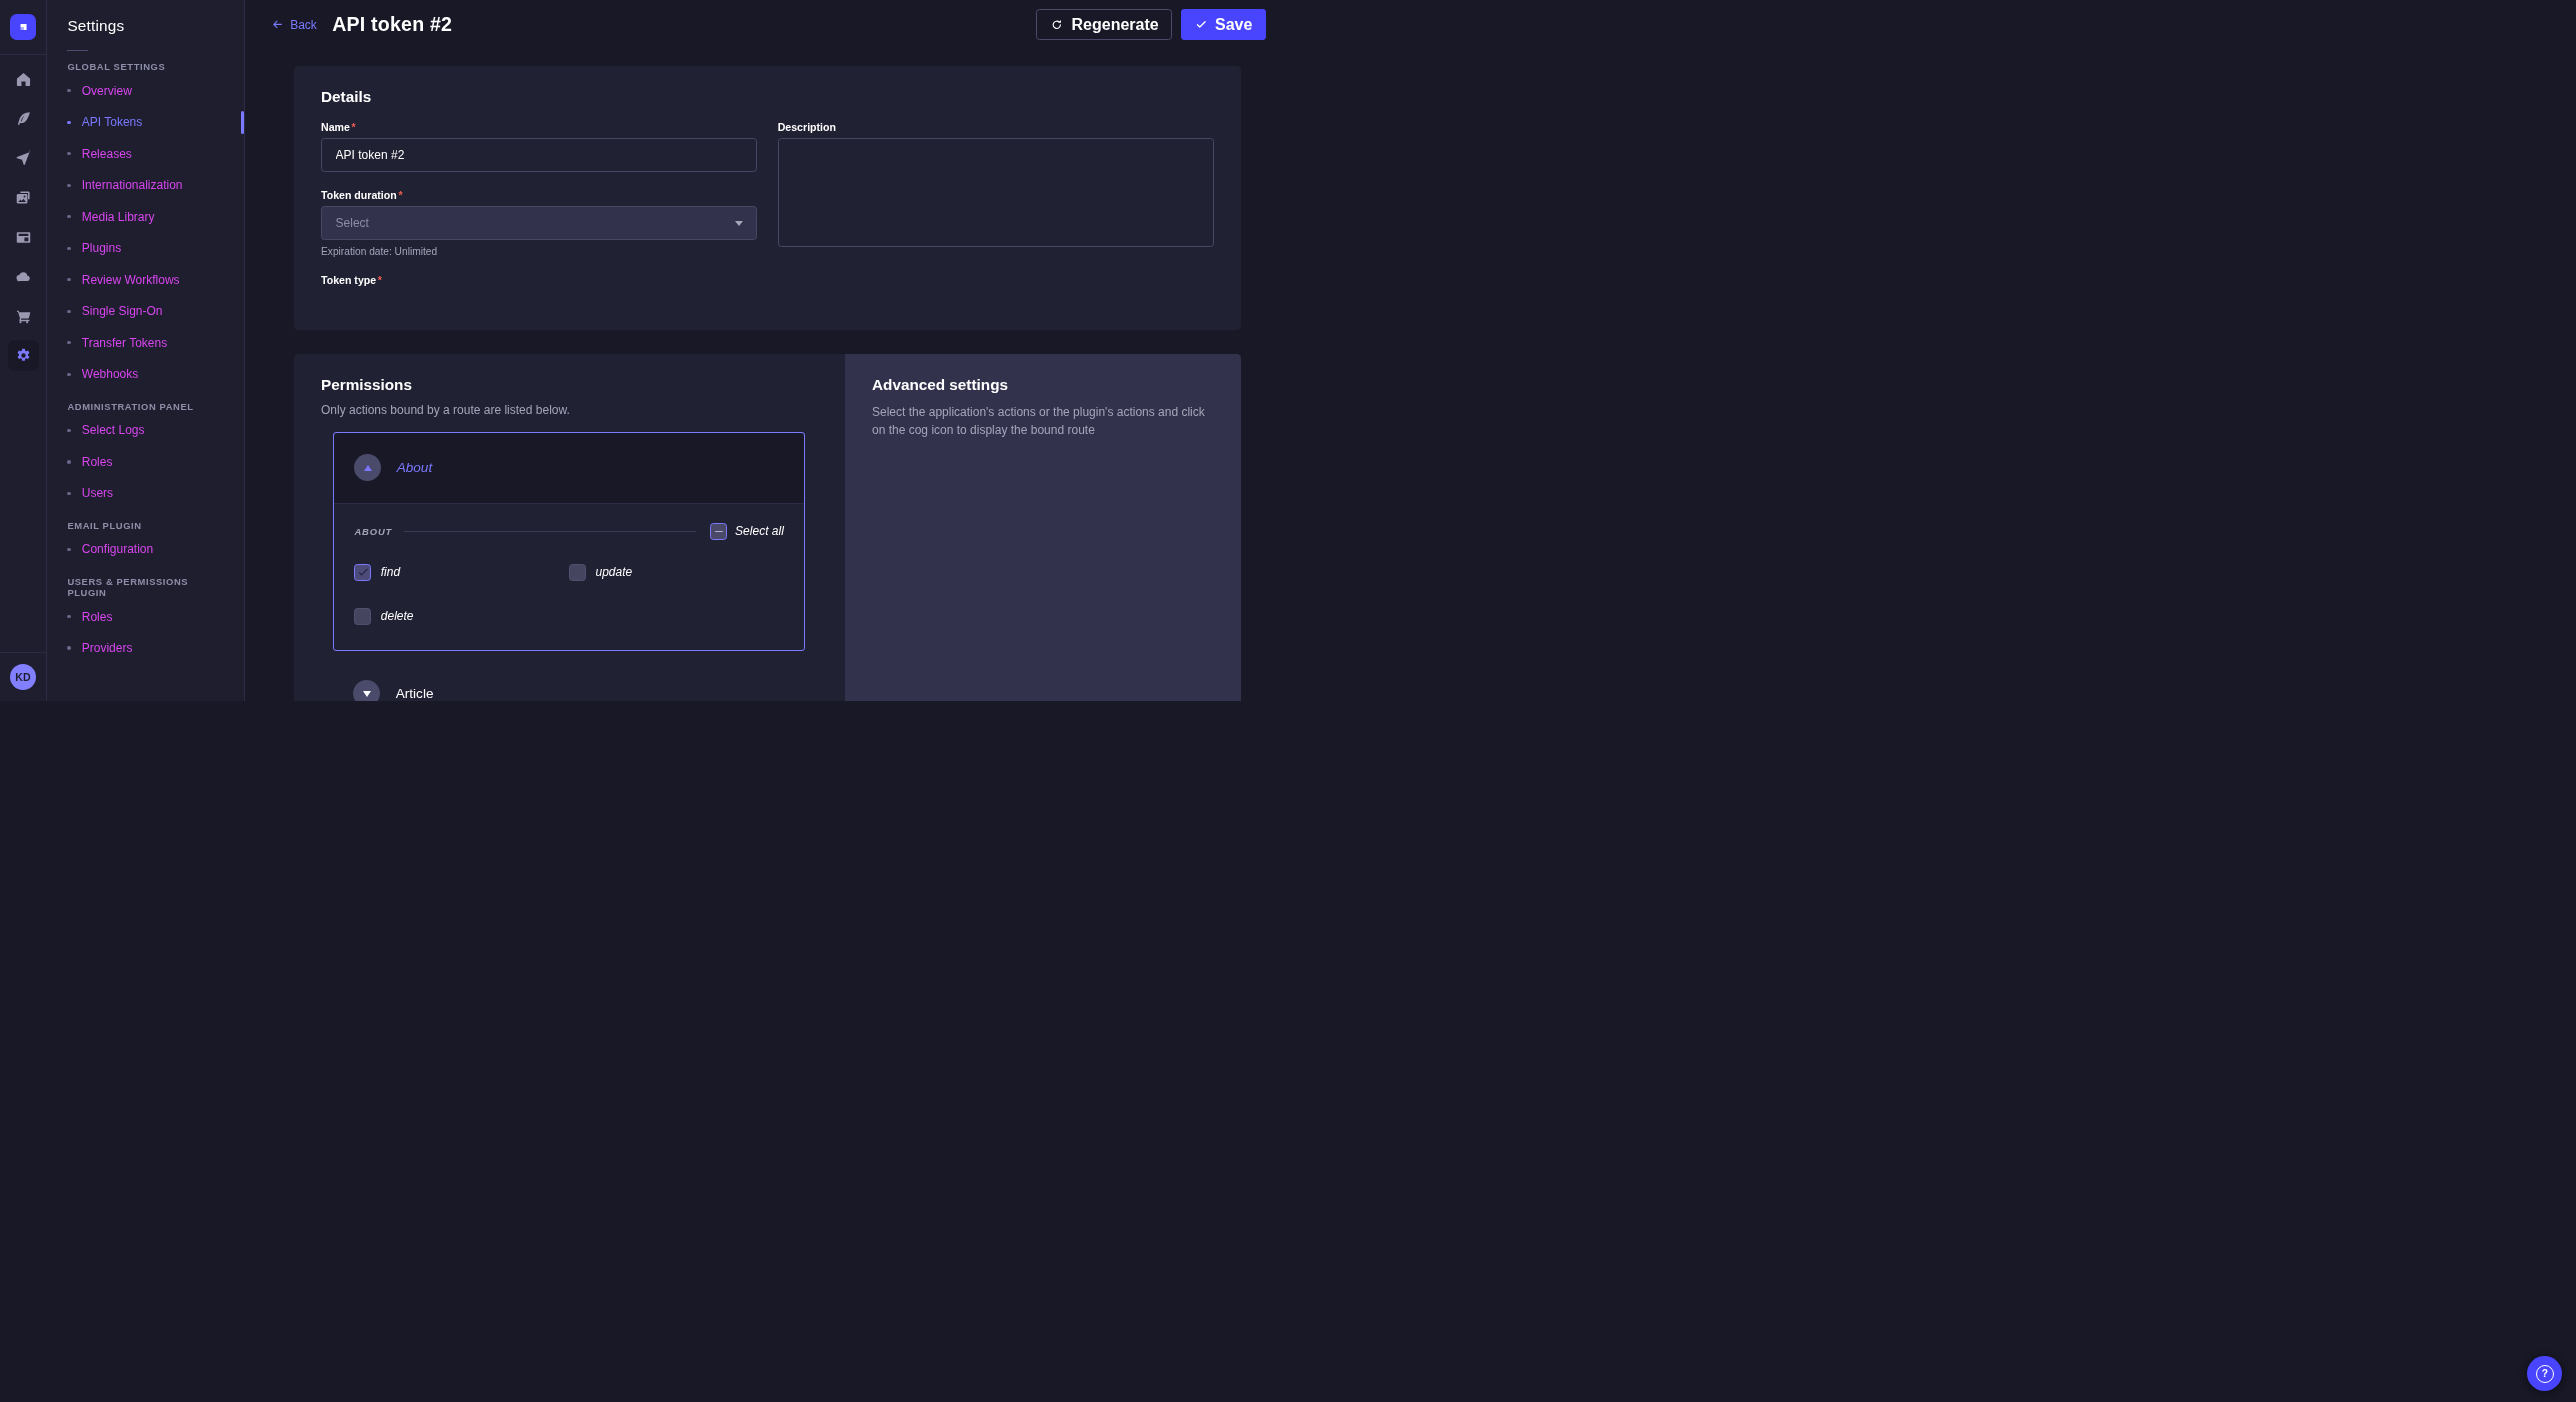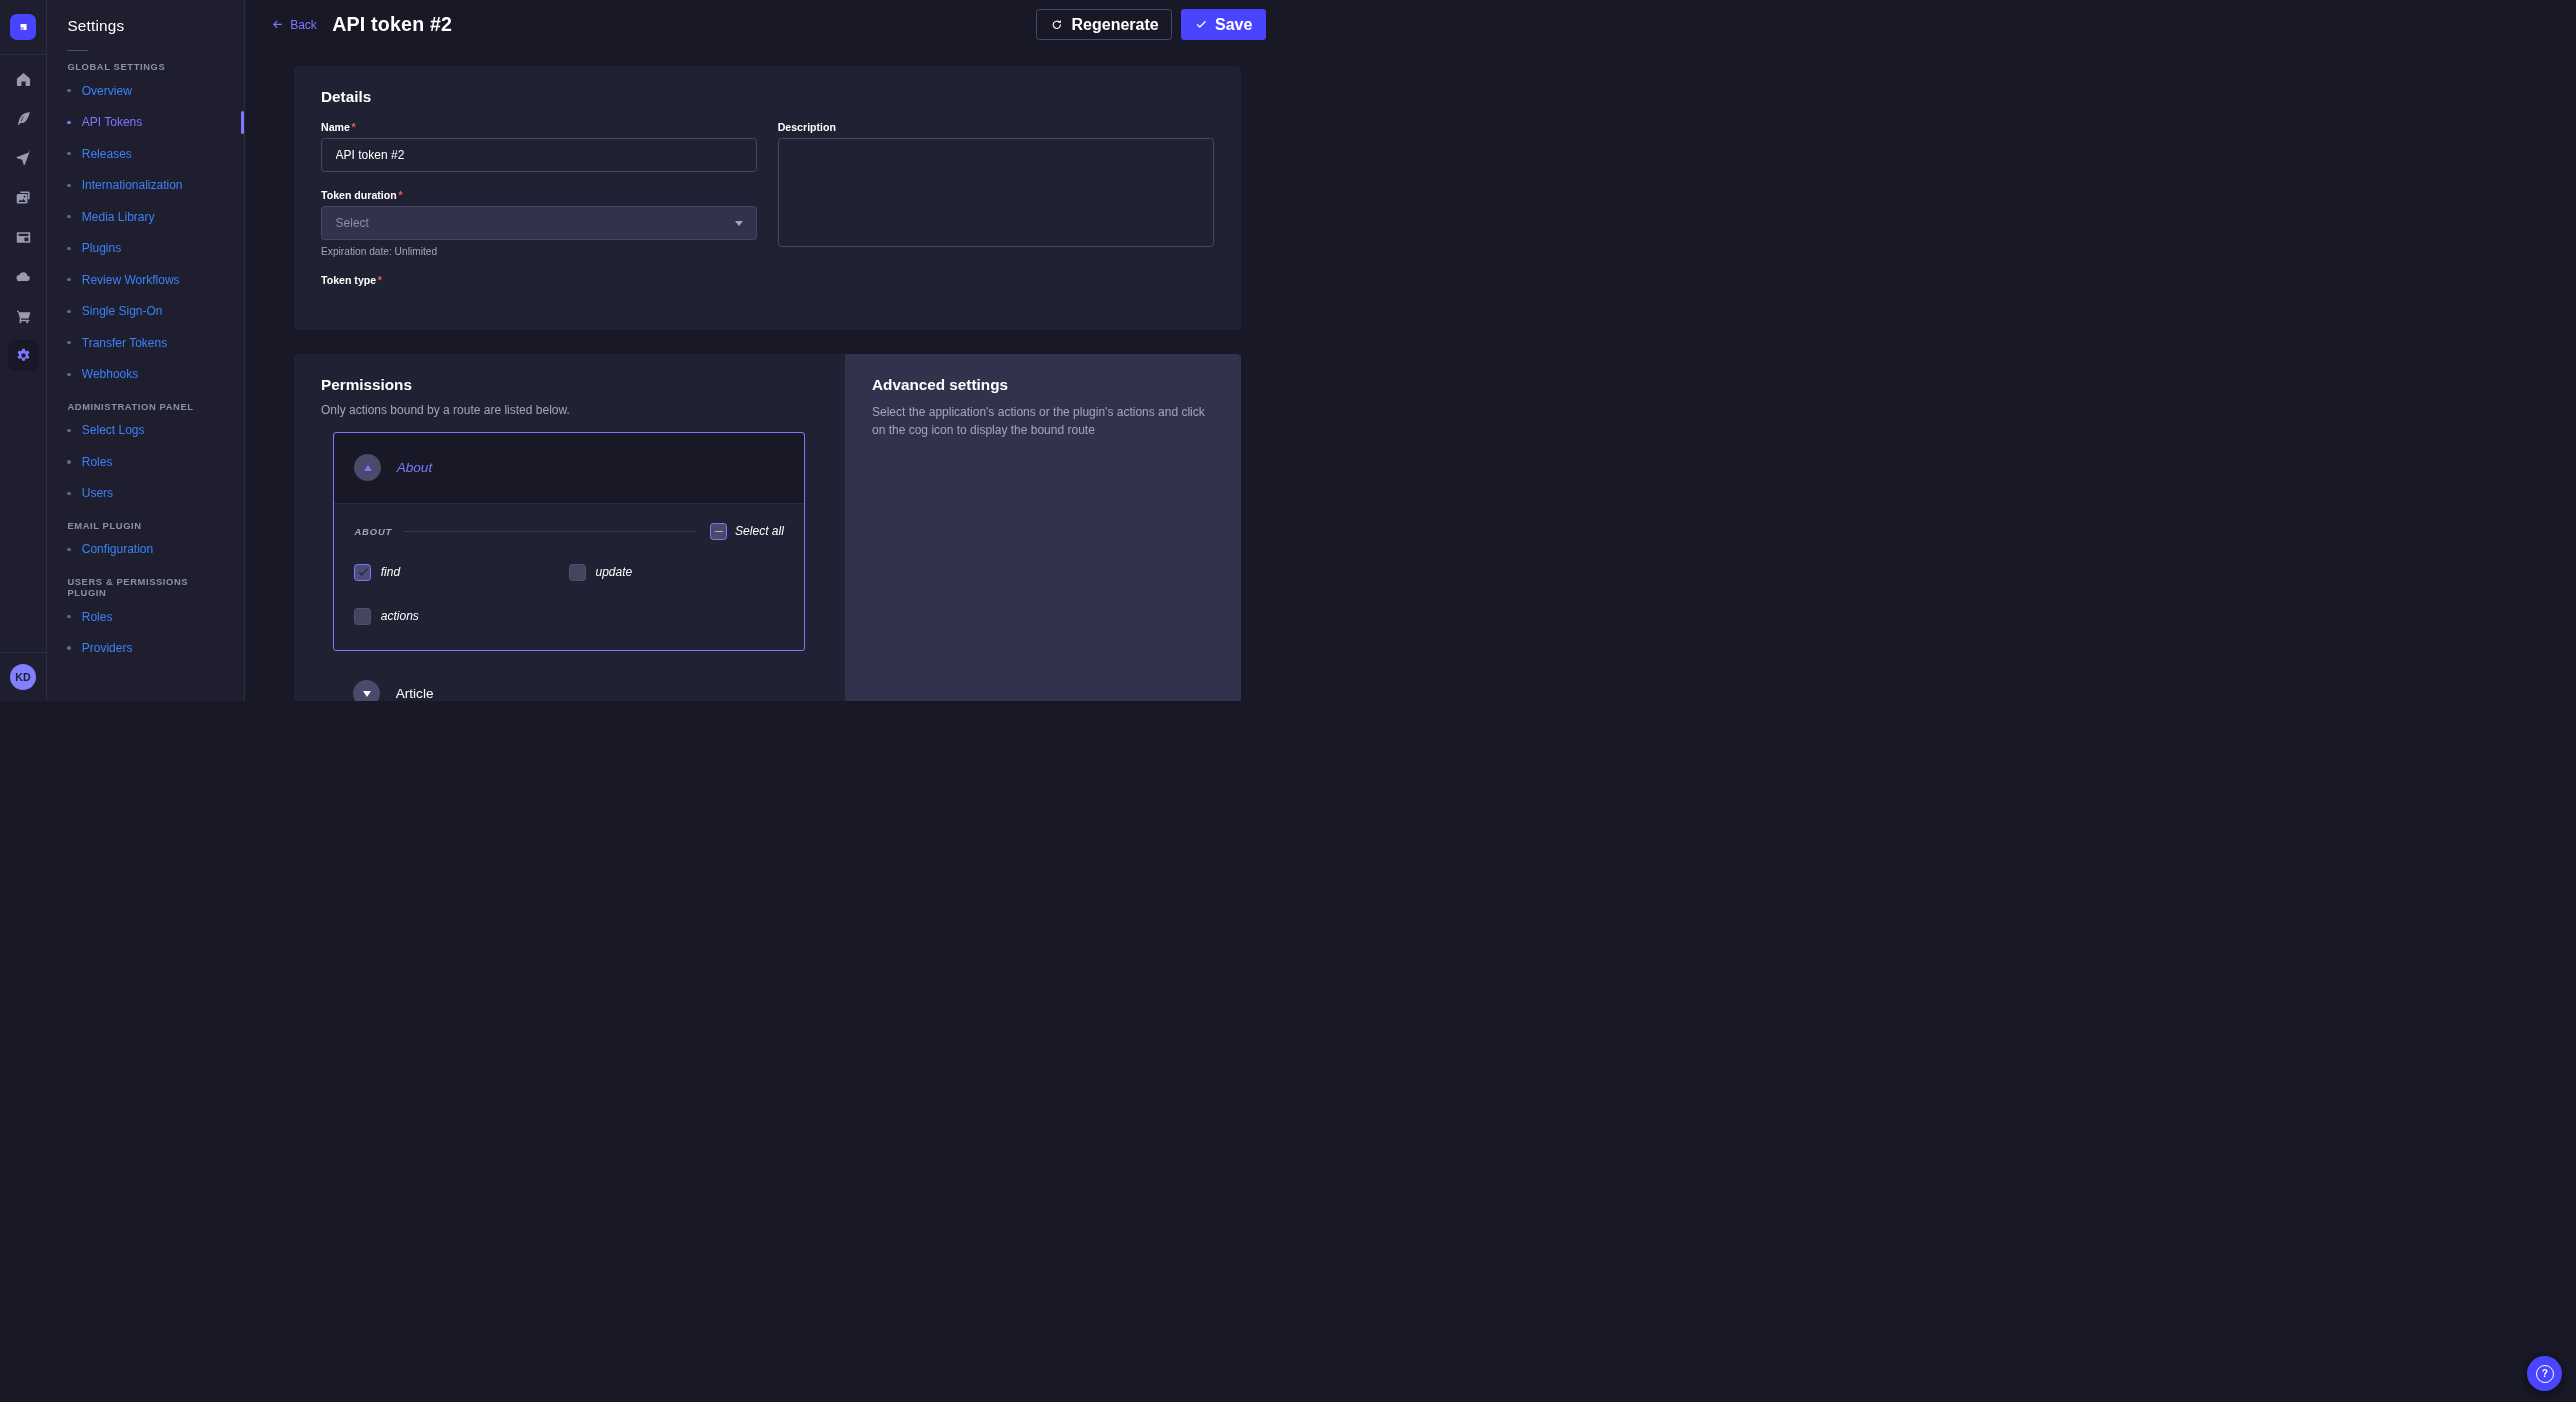--- a/index.html
+++ b/index.html
@@ -30,21 +30,21 @@
 
   
   .subnav { width:198px; flex:none; background:#1e1e2f; border-right:0.9px solid #2c2c44;
             padding-top:17px; overflow:hidden; }
   .subnav-title { padding:0 20.4px; font-size:15.3px; font-weight:400; letter-spacing:0.2px; }
   .title-rule { margin:14.5px 20.4px 5.1px; width:20.4px; height:0.9px; background:#4a4a6a; }
   .section { margin-top:11px; }
   .section-label { padding:0 20.4px; font-size:9.4px; font-weight:700; letter-spacing:0.6px;
                    color:#8e8ea9; margin-bottom:2.6px; }
   .nav-item { height:31.5px; display:flex; align-items:center; gap:11px; padding:0 20.4px;
-              font-size:12px; color:#3b82f6; cursor:pointer; position:relative; }
+              font-size:12px; color:#d946ef; cursor:pointer; position:relative; }
   .dot { width:3.4px; height:3.4px; border-radius:50%; background:#666687; flex:none; }
   .nav-item.active { color:#7b79ff; font-weight:500; }
   .nav-item.active .dot { background:#7b79ff; }
   .nav-item.active::after { content:""; position:absolute; right:0; top:4.3px; bottom:4.3px;
                             width:2.6px; border-radius:1.7px; background:#7b79ff; }
 
   
   .main { flex:1; min-width:0; display:flex; flex-direction:column; overflow:hidden; }
   .main-header { height:49px; flex:none; display:flex; align-items:center; padding:0 22px 0 25.6px; }
   .back { display:flex; align-items:center; gap:6.8px; color:#7b79ff; font-size:12px;
@@ -383,21 +383,21 @@
                 <label class="action">
                   <span class="cb checked"></span>
                   <span>find</span>
                 </label>
                 <label class="action">
                   <span class="cb unchecked"></span>
                   <span>update</span>
                 </label>
                 <label class="action">
                   <span class="cb unchecked"></span>
-                  <span>actions</span>
+                  <span>delete</span>
                 </label>
               </div>
           </div>
         </div>
 
         <div class="article-row">
           <span class="toggle">
             <span class="tri-down"></span>
           </span>
           <span class="acc-label">Article</span>

